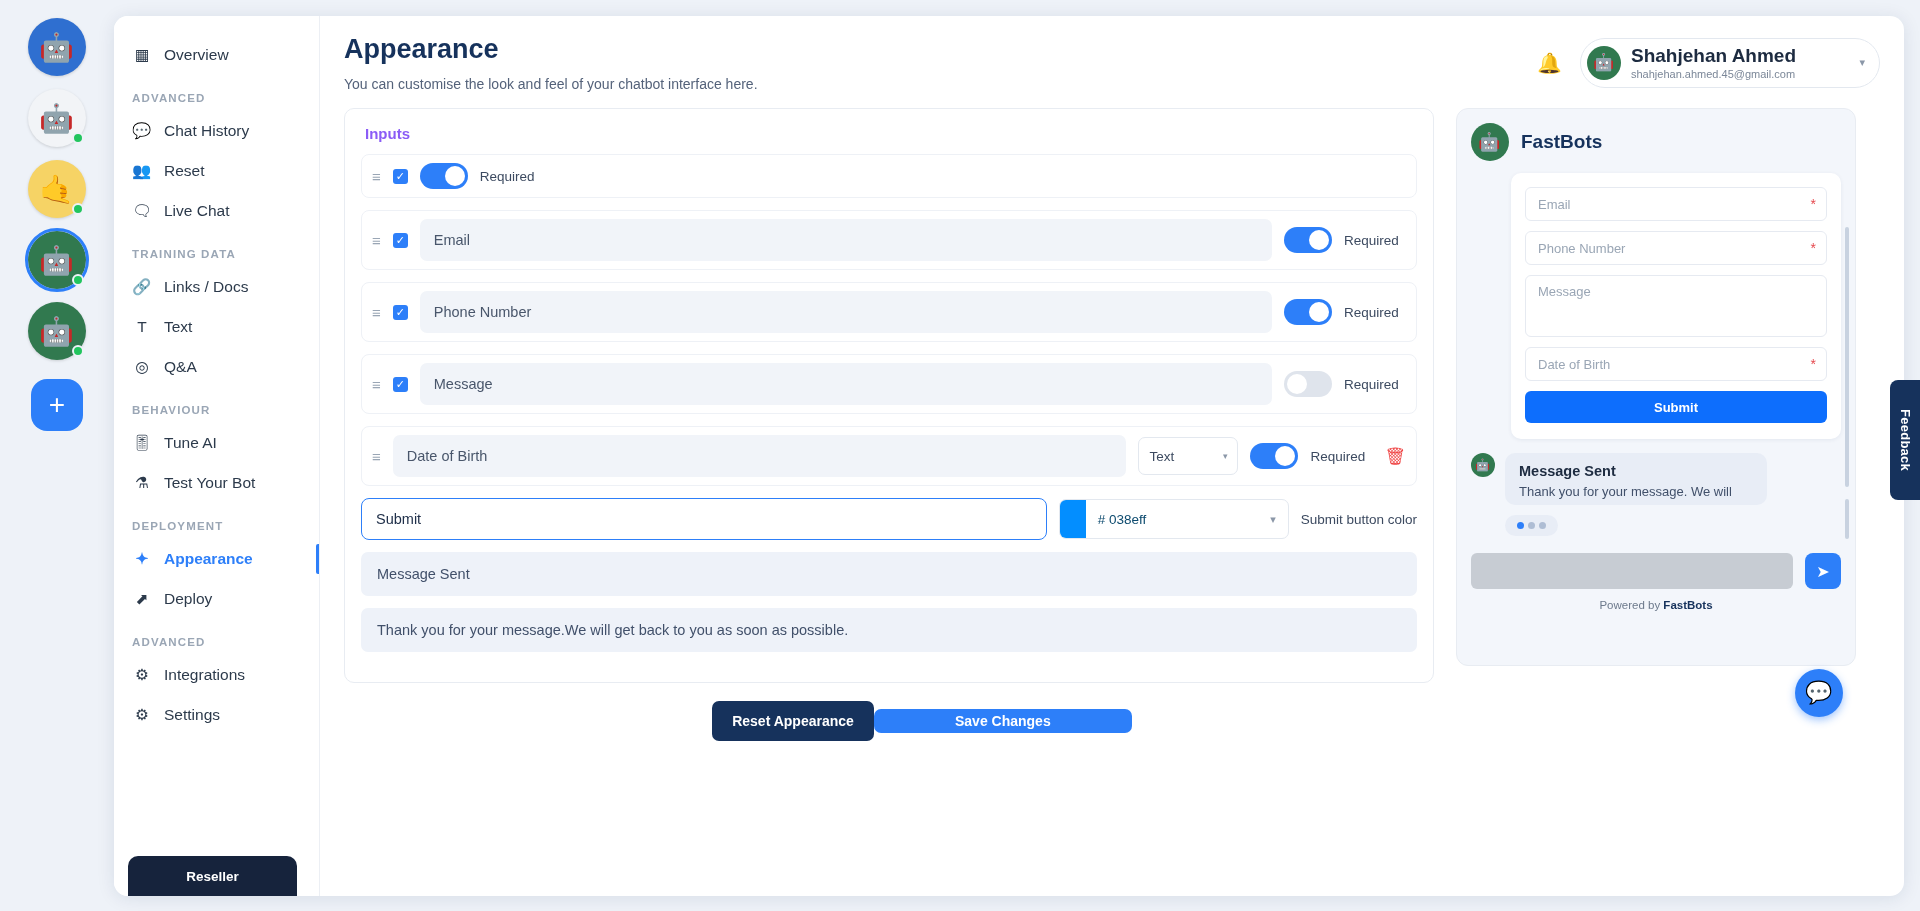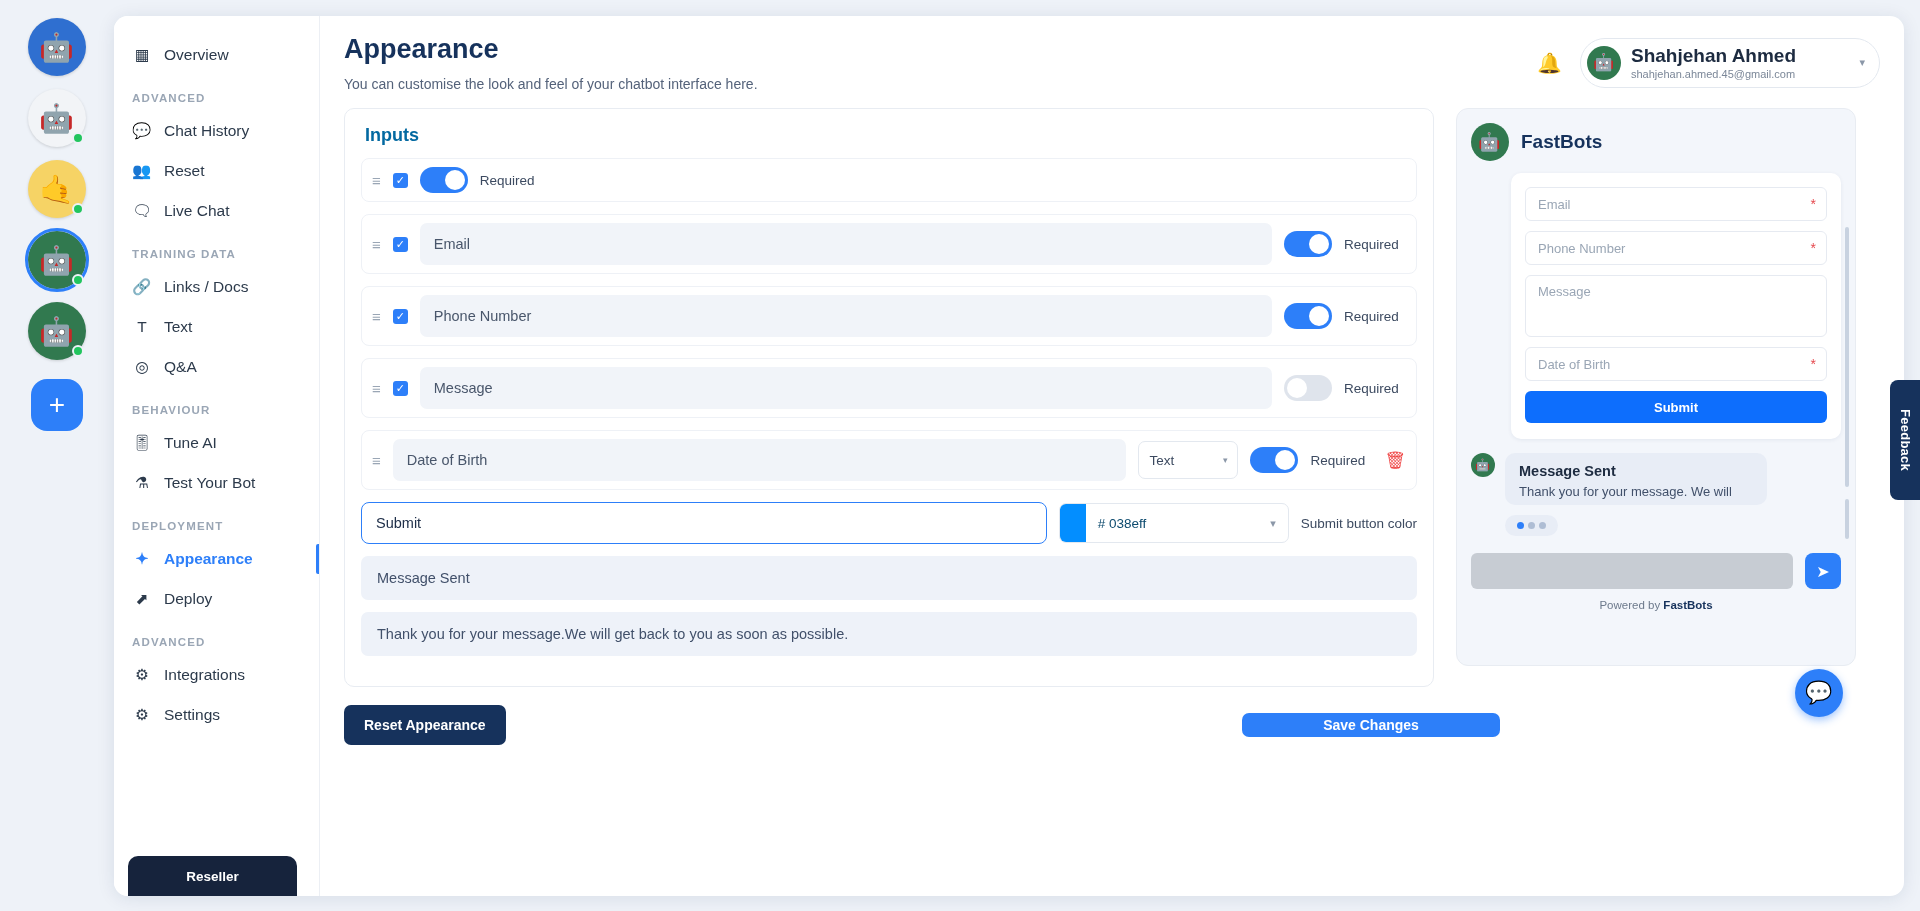--- a/index.html
+++ b/index.html
@@ -88,21 +88,21 @@
   }
   #user-name { font-size:19px; color:#1d2b40; font-weight:600; line-height:1.25; }
   #user-mail { font-size:11px; color:#7b8798; line-height:1.25; }
   .caret { margin-left:auto; color:#8b97a8; font-size:11px; }
   
   #content { display:flex; gap:22px; margin-top:16px; }
   #inputs-card {
     width:1090px; background:#fff; border:1px solid #e8ecf2; border-radius:10px;
     padding:14px 16px 18px;
   }
-  #inputs-title { font-size:18px; color:#0369a1; font-weight:600; margin:2px 0 12px 4px; }
+  #inputs-title { font-size:15px; color:#8b5cf6; font-weight:600; margin:2px 0 12px 4px; }
   .field-row {
     display:flex; align-items:center; gap:12px;
     background:#fff; border:1px solid #eef1f6; border-radius:8px;
     padding:8px 10px; margin-bottom:12px;
   }
   .grip { color:#9aa6b5; font-size:15px; cursor:grab; letter-spacing:0; line-height:1; }
   .cbx {
     width:15px; height:15px; border-radius:3px; background:#2d7ff9;
     display:flex; align-items:center; justify-content:center; color:#fff;
     font-size:11px; cursor:pointer; flex:none;
@@ -199,21 +199,21 @@
     display:flex; align-items:center; justify-content:center; font-size:16px; cursor:pointer; }
   #pv-powered { text-align:center; font-size:11.5px; color:#6d7a8c; margin-top:10px; }
   #pv-powered b { color:#16325c; }
   .pv-scroll { position:absolute; right:6px; width:4px; border-radius:2px; background:#c8d2e0; }
   #fab {
     position:absolute; right:12px; bottom:-52px; width:48px; height:48px; border-radius:50%;
     background:#2d7ff9; color:#fff; display:flex; align-items:center; justify-content:center;
     font-size:22px; box-shadow:0 3px 9px rgba(45,127,249,.45); cursor:pointer;
   }
   
-  #footer { display:flex; justify-content:space-between; align-items:center; margin-top:18px; width:1156px; }
+  #footer { display:flex; justify-content:center; align-items:center; margin-top:18px; width:1156px; }
   #reset-btn {
     background:#16325c; color:#fff; border:none; border-radius:7px;
     padding:12px 20px; font-size:14px; font-weight:700; cursor:pointer;
     font-family:"Liberation Sans", sans-serif;
   }
   #save-btn {
     background:#2d7ff9; color:#fff; border:none; border-radius:7px;
     padding:4px 0; width:258px; font-size:14px; font-weight:700; cursor:pointer;
     font-family:"Liberation Sans", sans-serif;
   }

